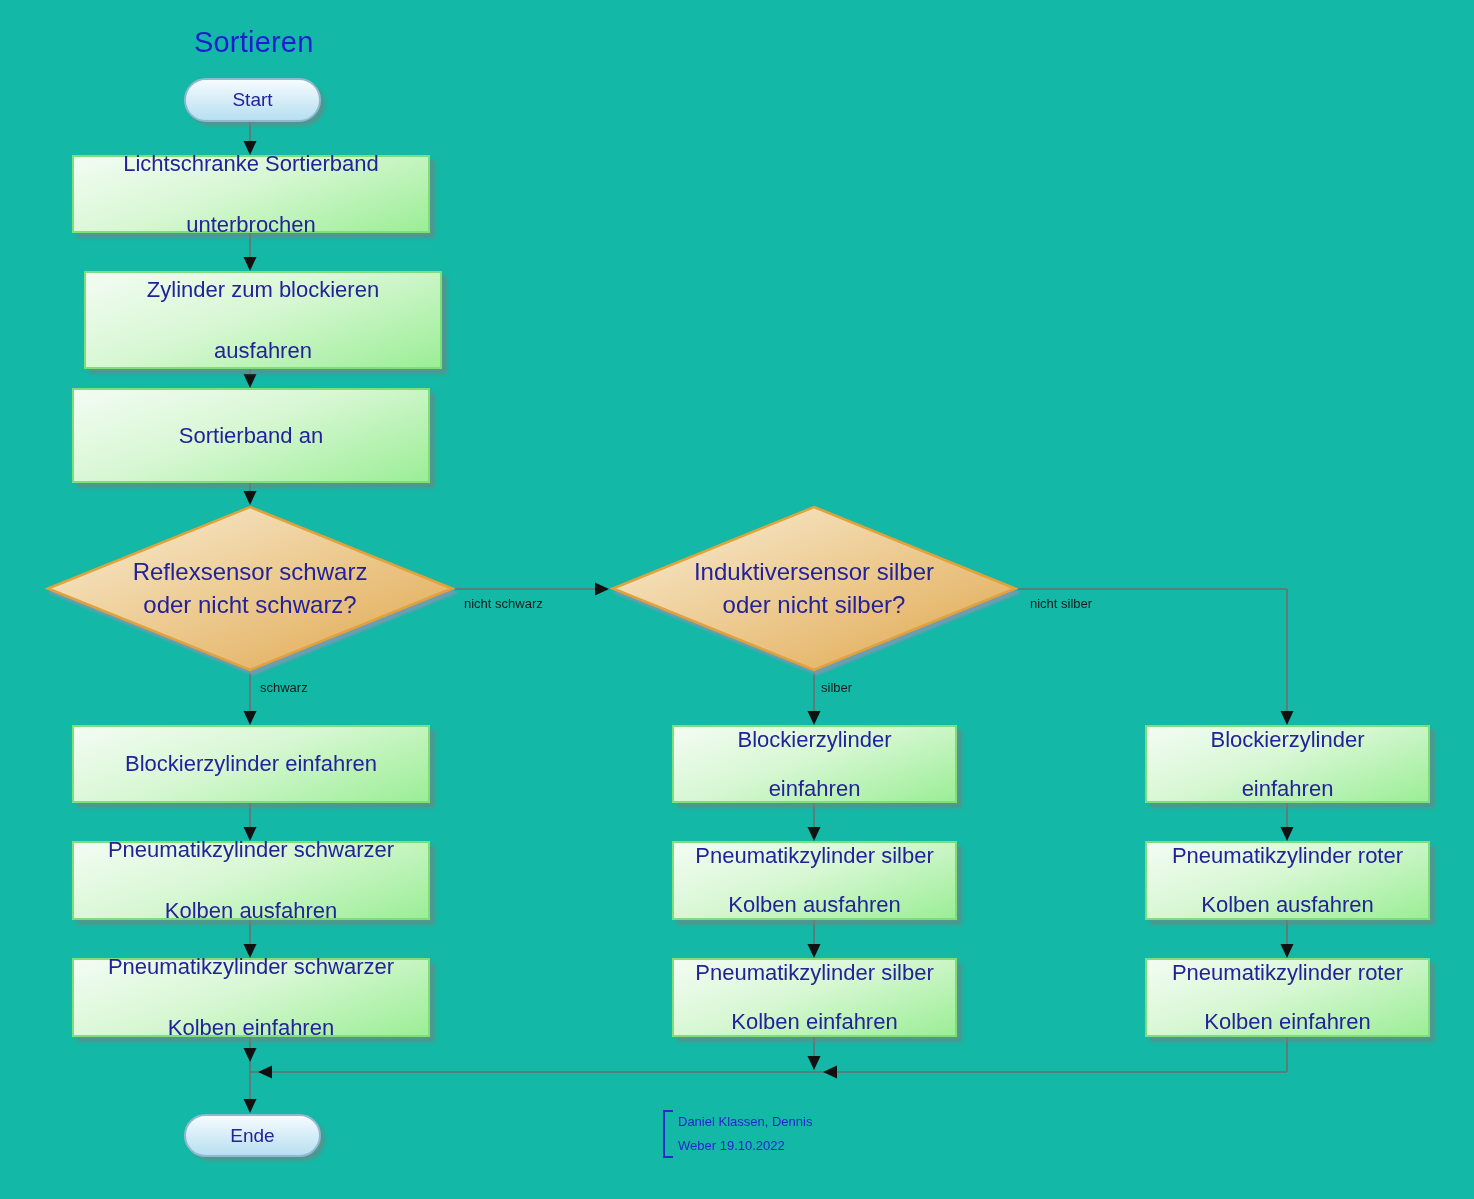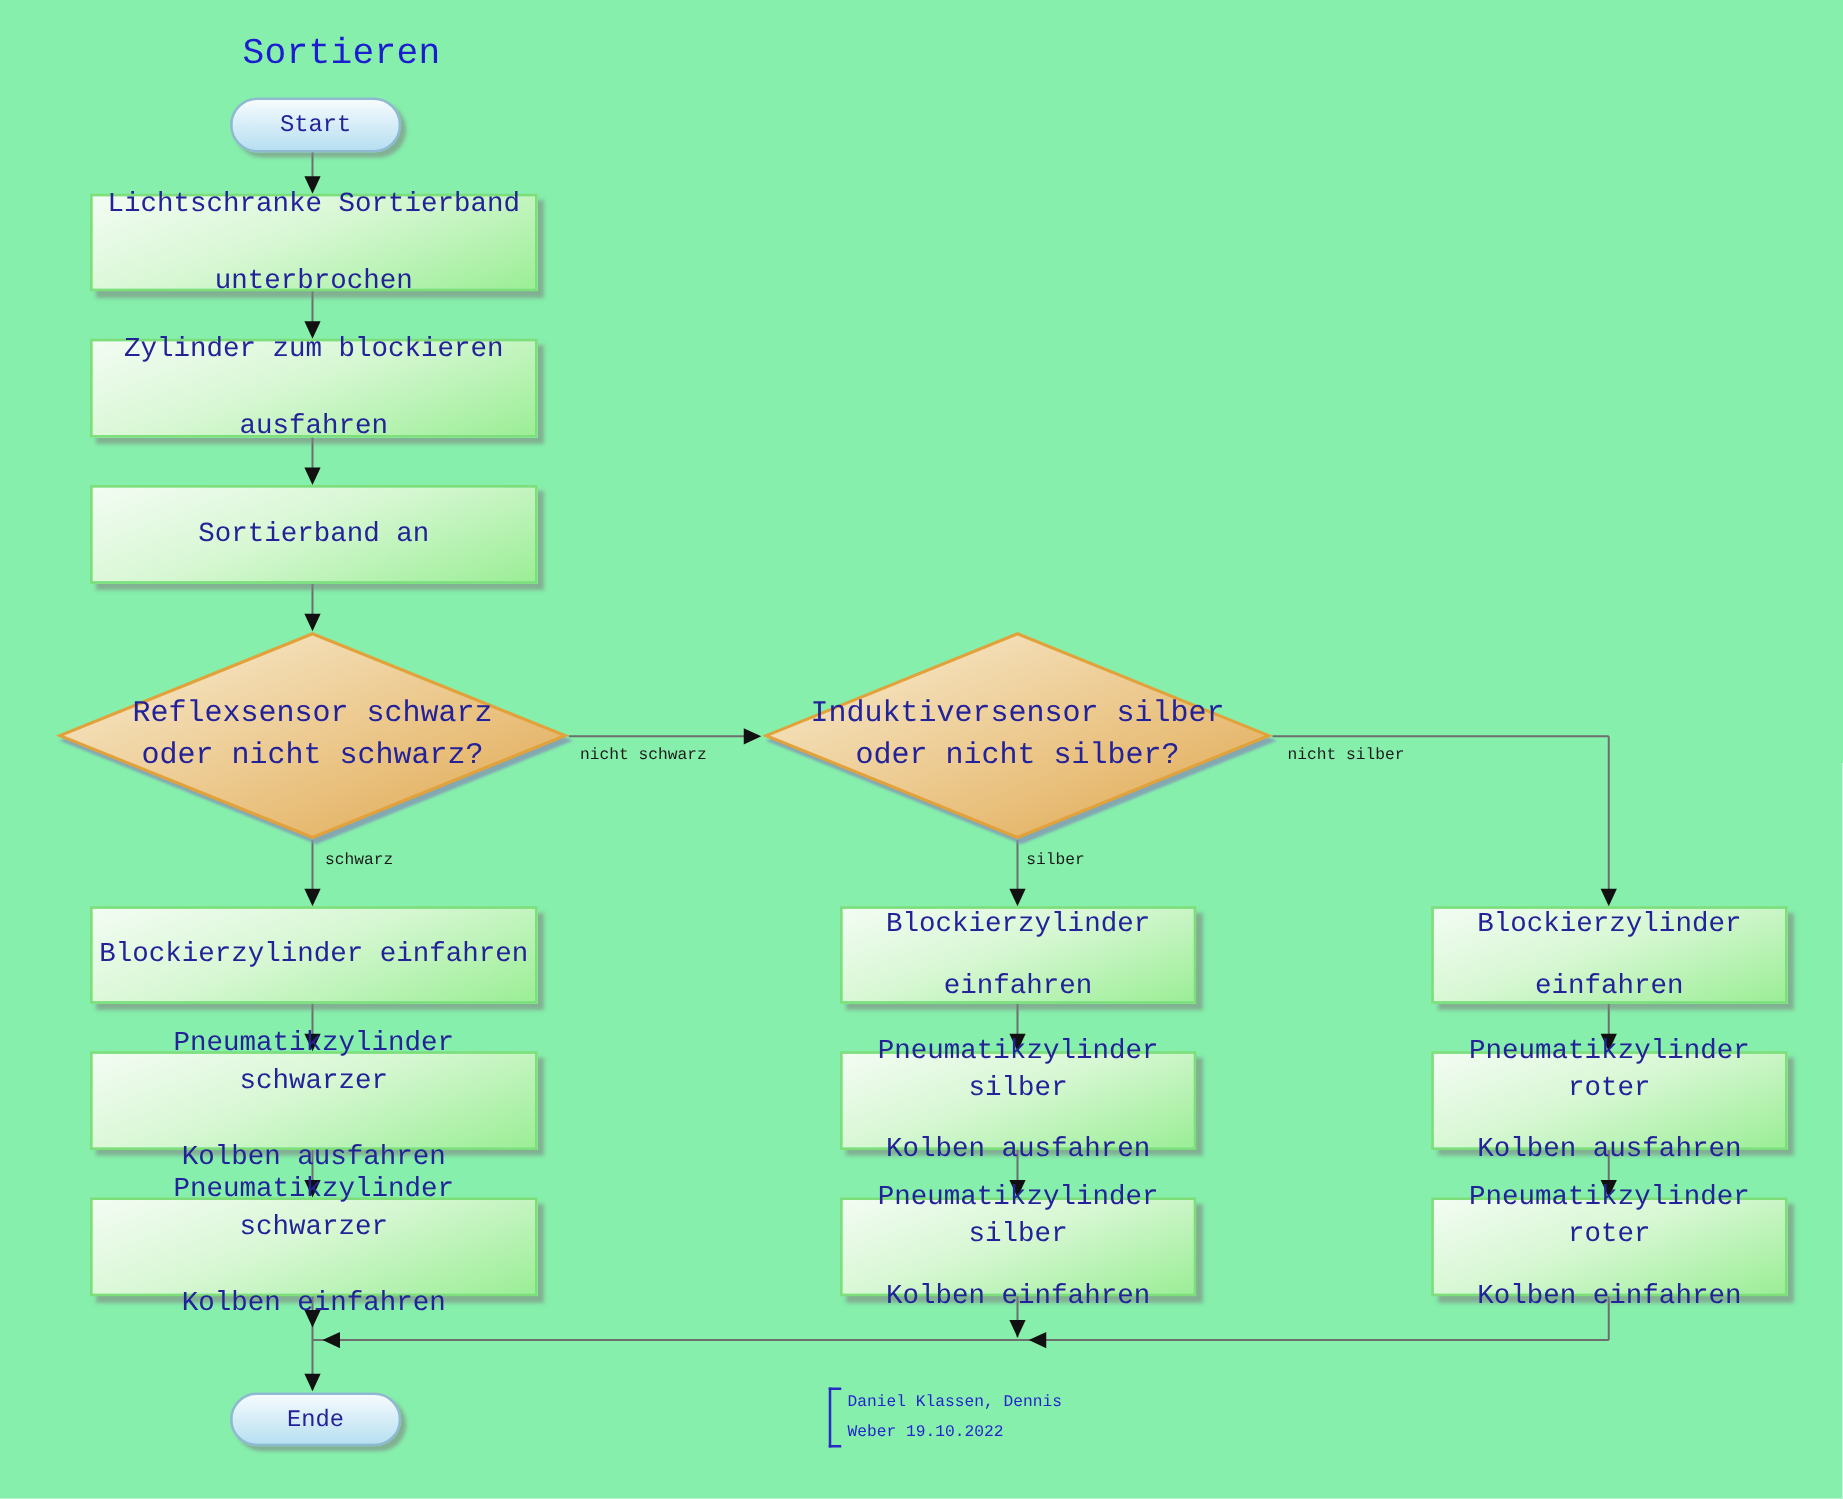--- a/index.html
+++ b/index.html
@@ -1,18 +1,18 @@
 <!DOCTYPE html>
 <html><head>
 <meta charset="utf-8">
 <style>
   html,body{margin:0;padding:0;background:#ffffff;}
   .canvas{
-    position:relative;width:1474px;height:1199px;background:#86efac;
-    font-family:Liberation Mono, monospace;overflow:hidden;
+    position:relative;width:1474px;height:1199px;background:#14b8a6;
+    font-family:Liberation Sans, sans-serif;overflow:hidden;
   }
   .title{
     position:absolute;left:194px;top:26px;font-size:29px;color:#1d1dd0;
     letter-spacing:0.2px;
   }
   .terminal{
     position:absolute;border:2px solid #8fb9d0;border-radius:22px;
     background:linear-gradient(180deg,#f6fcfe 0%,#d9eef8 45%,#b7dff1 100%);
     box-shadow:4px 4px 3px rgba(125,125,125,0.55);
     display:flex;align-items:center;justify-content:center;
@@ -115,25 +115,25 @@
   <div class="title">Sortieren</div>
 
   <div class="terminal" style="left:184px;top:78px;width:133px;height:40px">
     <span>Start</span>
   </div>
 
   <div class="process wide" style="left:72px;top:155px;height:78px">
     <div>Lichtschranke Sortierband</div>
     <div>unterbrochen</div>
   </div>
-  <div class="process wide" style="left:72px;top:271px;height:79px">
+  <div class="process wide" style="left:84px;top:271px;height:98px">
     <div>Zylinder zum blockieren</div>
     <div>ausfahren</div>
   </div>
-  <div class="process wide" style="left:72px;top:388px;height:79px">
+  <div class="process wide" style="left:72px;top:388px;height:95px">
     <div>Sortierband an</div>
   </div>
 
   <div class="decision" style="left:45px;top:505px;width:410px;height:167px">
     <svg viewBox="0 0 410 167" preserveAspectRatio="none">
       <defs>
         <linearGradient id="gold1" x1="0" y1="0" x2="1" y2="1">
           <stop offset="0" stop-color="#f9efd6"></stop>
             <stop offset="1" stop-color="#e0a64c"></stop>
         </linearGradient>

